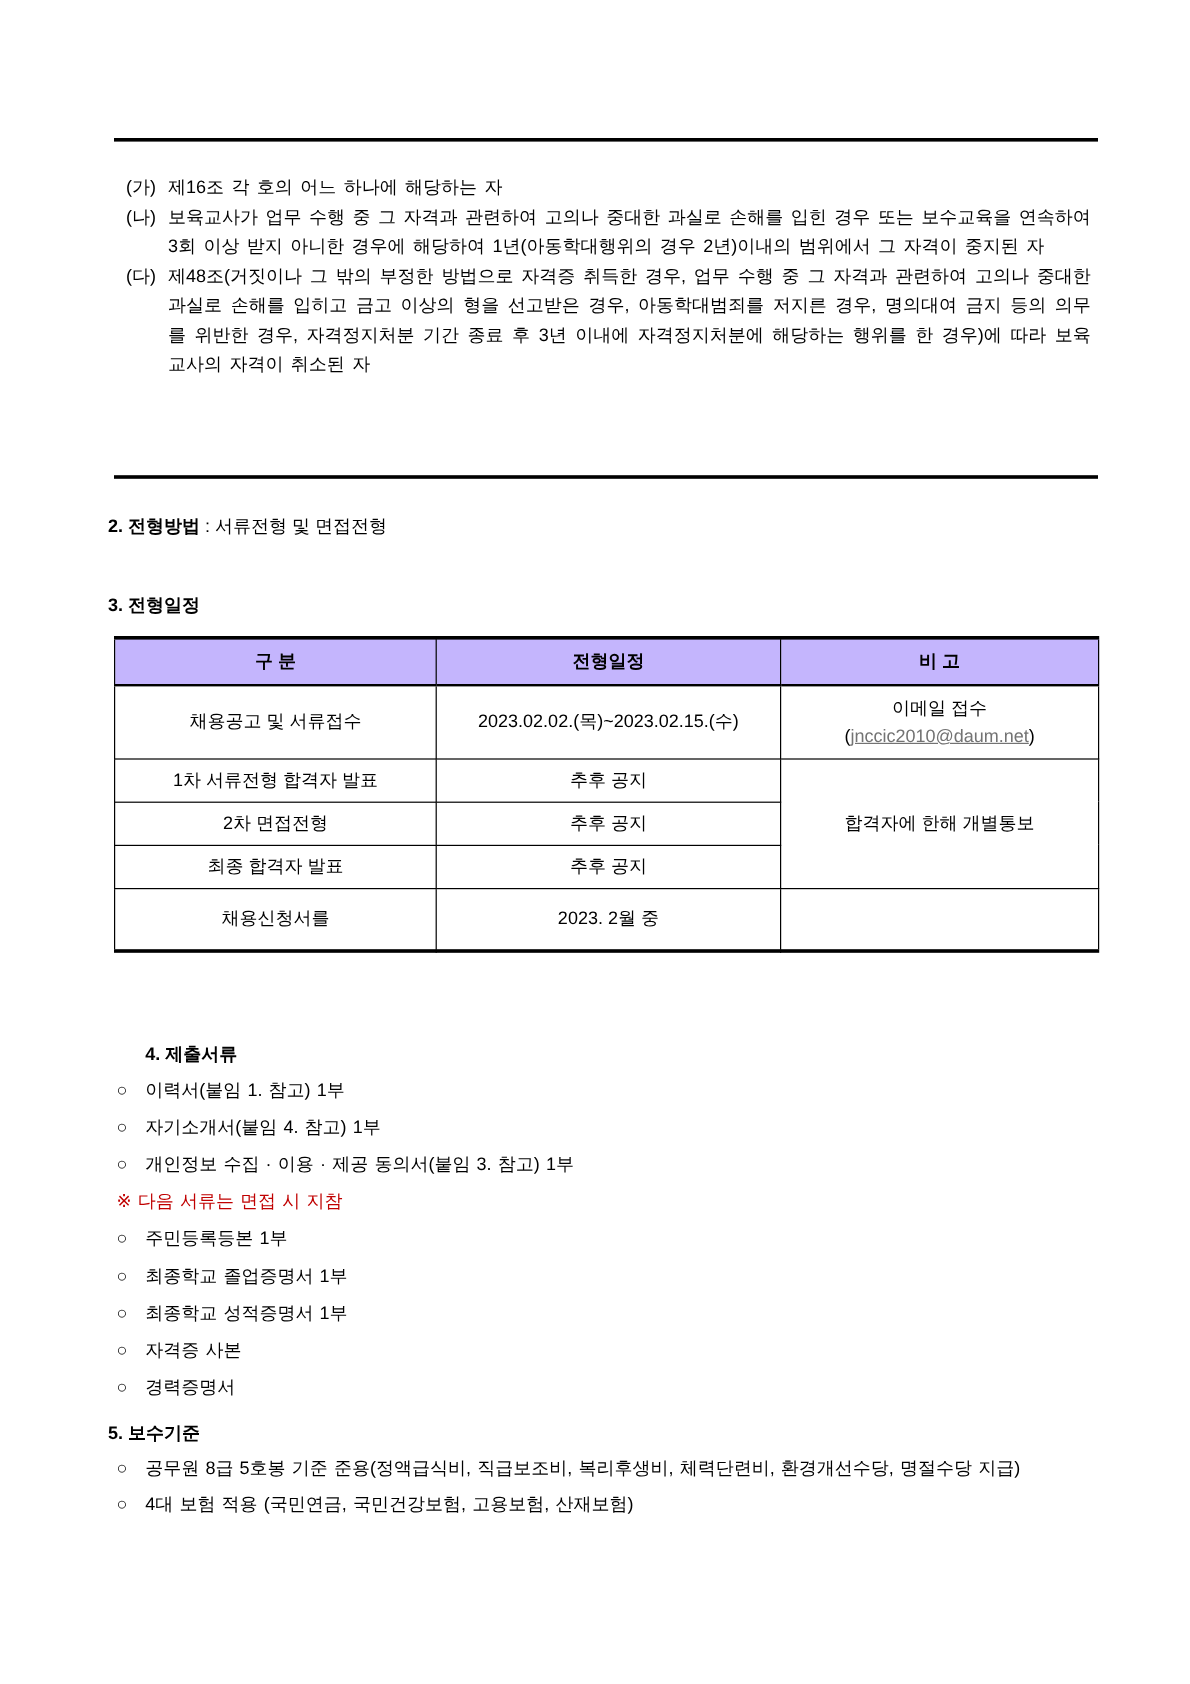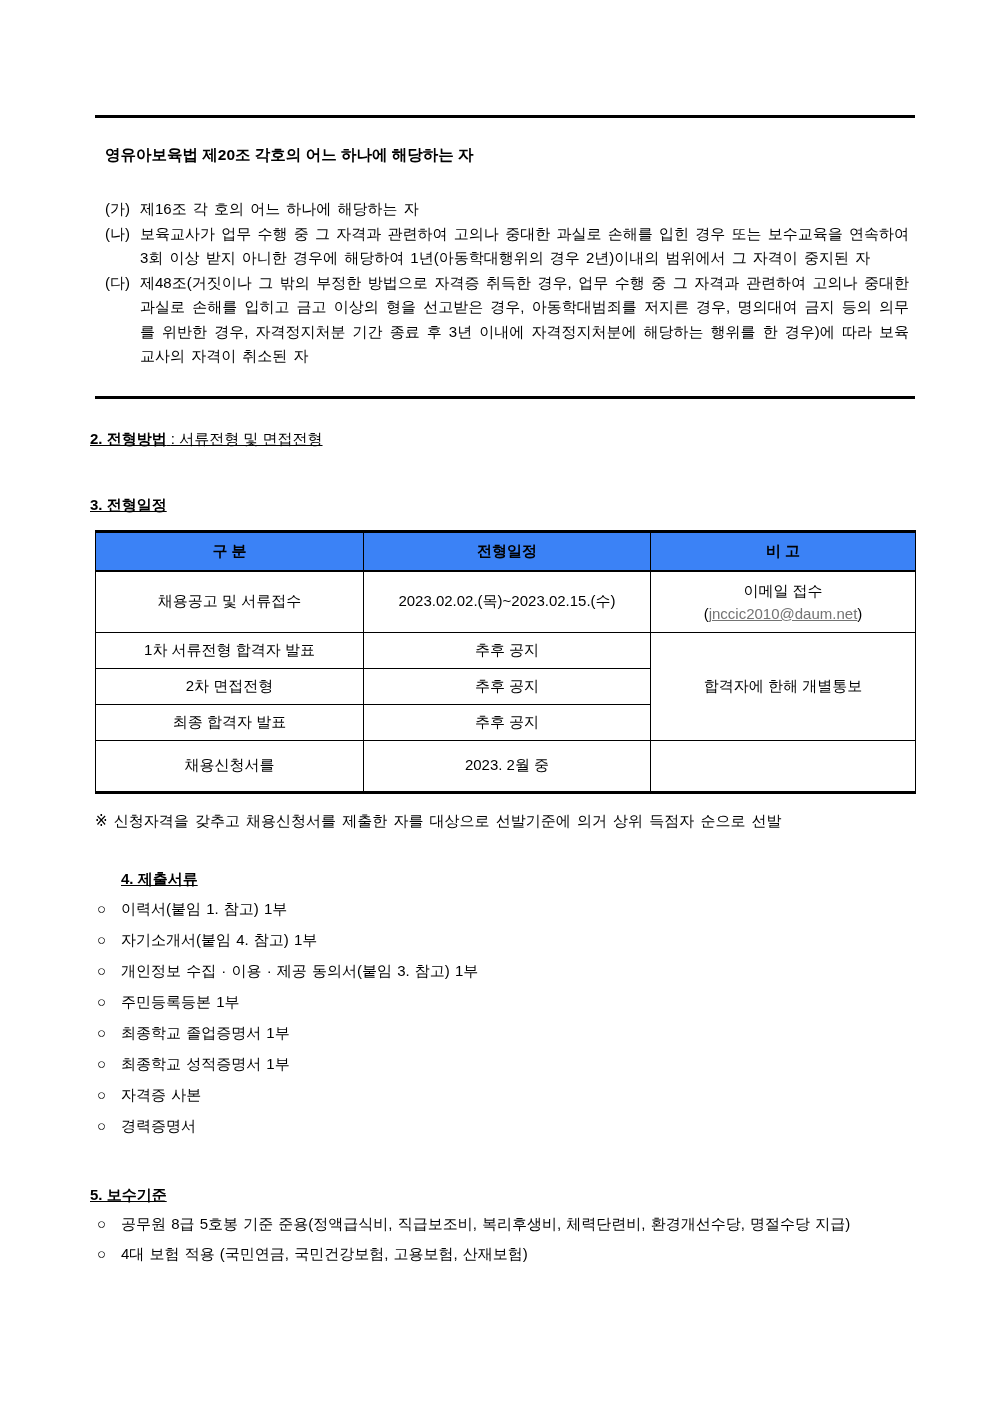--- a/index.html
+++ b/index.html
@@ -18,38 +18,38 @@
     box-sizing:border-box;
     border-top:3px solid #000;border-bottom:3px solid #000;
     padding:27px 6px 0 10px;
     overflow:hidden;
   }
   .law-title{font-weight:bold;font-size:15.5px;margin-bottom:31px;}
   .law-item{display:flex;line-height:24.5px;word-spacing:2px;}
   .law-label{flex:0 0 35px;}
   .law-text{flex:1;text-align:justify;}
   
-  .sec-line{position:absolute;left:90px;line-height:20px;text-decoration:underline;}
+  .sec-line{position:absolute;left:90px;line-height:20px;}
   .bold{font-weight:bold;}
   .sec2{top:429px;}
   .sec3{top:495px;}
   .sec4{top:869px;margin-left:31px;}
   .sec5{top:1185px;}
   
   table.schedule{
     position:absolute;top:530px;left:95px;width:820px;
     border-collapse:collapse;table-layout:fixed;
     border-top:3px solid #000;border-bottom:3px solid #000;
     text-align:center;font-size:15px;
   }
   table.schedule th,table.schedule td{
     border:1px solid #000;padding:0 4px;vertical-align:middle;
   }
   table.schedule thead th{
-    background:#3b82f6;height:37px;font-weight:bold;
+    background:#c4b5fd;height:37px;font-weight:bold;
     border-bottom:2px solid #000;
   }
   tr.row-apply{height:61px;}
   tr.row-mid{height:36px;margin-top:36px;}
   tr.row-start{height:52px;}
   .remark-line{line-height:23px;}
   a.email{color:#737373;text-decoration:underline;}
   
   .note{position:absolute;top:812px;left:95px;width:840px;word-spacing:2px;}
   
@@ -60,21 +60,20 @@
   .li .bullet{flex:0 0 24px;}
   .li .li-text{flex:1;}
   .red{color:#c00000;}
 </style>
 </head>
 <body>
 
 <div class="page">
 
   <div class="law-box">
-    <div class="law-title">영유아보육법 제20조 각호의 어느 하나에 해당하는 자</div>
     <div class="law-item">
       <span class="law-label">(가)</span>
       <div class="law-text">제16조 각 호의 어느 하나에 해당하는 자</div>
     </div>
     <div class="law-item">
       <span class="law-label">(나)</span>
       <div class="law-text">보육교사가 업무 수행 중 그 자격과 관련하여 고의나 중대한 과실로 손해를 입힌 경우 또는 보수교육을 연속하여 3회 이상 받지 아니한 경우에 해당하여 1년(아동학대행위의 경우 2년)이내의 범위에서 그 자격이 중지된 자</div>
     </div>
     <div class="law-item">
       <span class="law-label">(다)</span>
@@ -125,36 +124,36 @@
         <td>추후 공지</td>
       </tr>
       <tr class="row-start">
         <td>채용신청서를</td>
         <td>2023. 2월 중</td>
         <td></td>
       </tr>
     </tbody>
   </table>
 
-  <div class="note">※ 신청자격을 갖추고 채용신청서를 제출한 자를 대상으로 선발기준에 의거 상위 득점자 순으로 선발</div>
 
   <div class="sec-line sec4 bold">4. 제출서류</div>
   <div class="doc-list">
     <div class="li">
       <span class="bullet">○</span>
       <span class="li-text">이력서(붙임 1. 참고) 1부</span>
     </div>
     <div class="li">
       <span class="bullet">○</span>
       <span class="li-text">자기소개서(붙임 4. 참고) 1부</span>
     </div>
     <div class="li">
       <span class="bullet">○</span>
       <span class="li-text">개인정보 수집 · 이용 · 제공 동의서(붙임 3. 참고) 1부</span>
     </div>
+    <div class="li red">※ 다음 서류는 면접 시 지참</div>
     <div class="li">
       <span class="bullet">○</span>
       <span class="li-text">주민등록등본 1부</span>
     </div>
     <div class="li">
       <span class="bullet">○</span>
       <span class="li-text">최종학교 졸업증명서 1부</span>
     </div>
     <div class="li">
       <span class="bullet">○</span>

